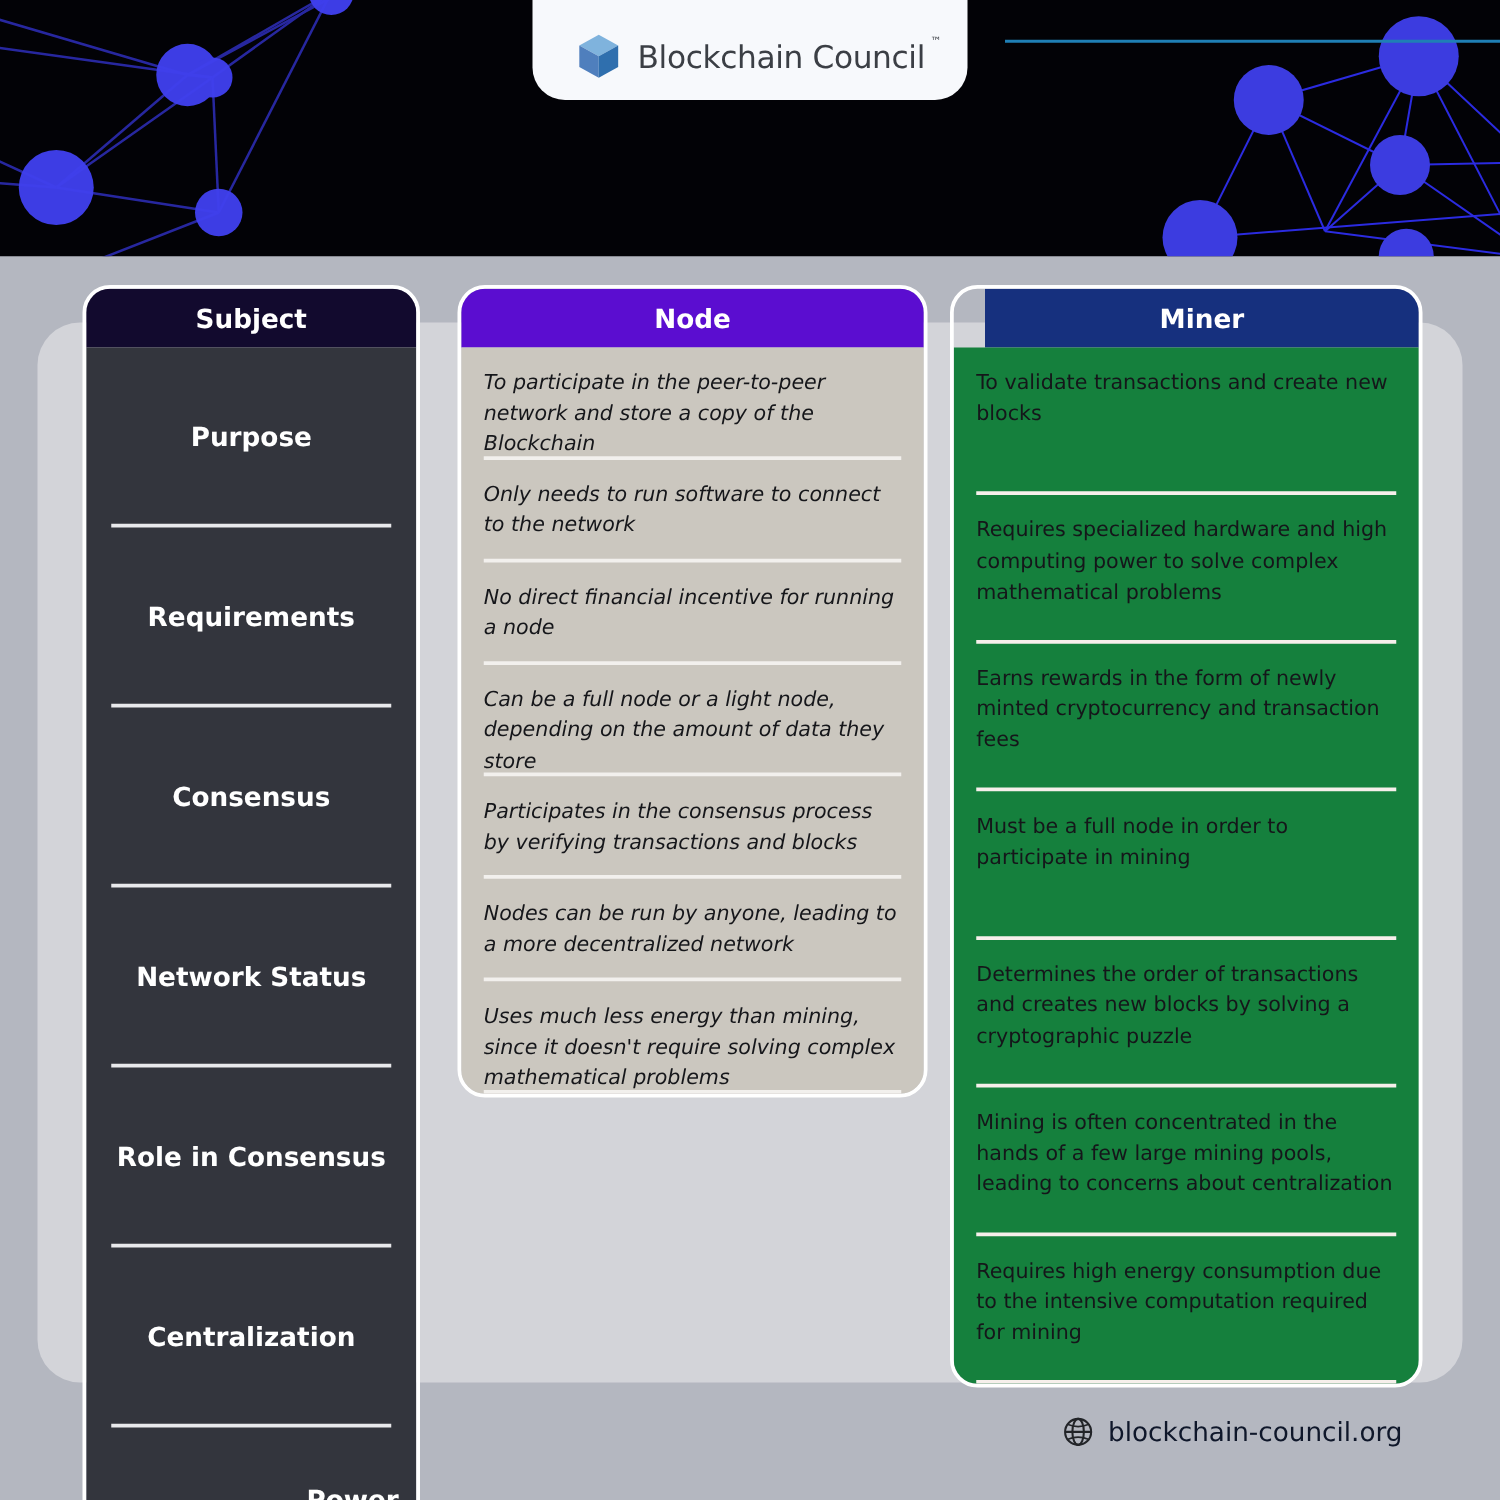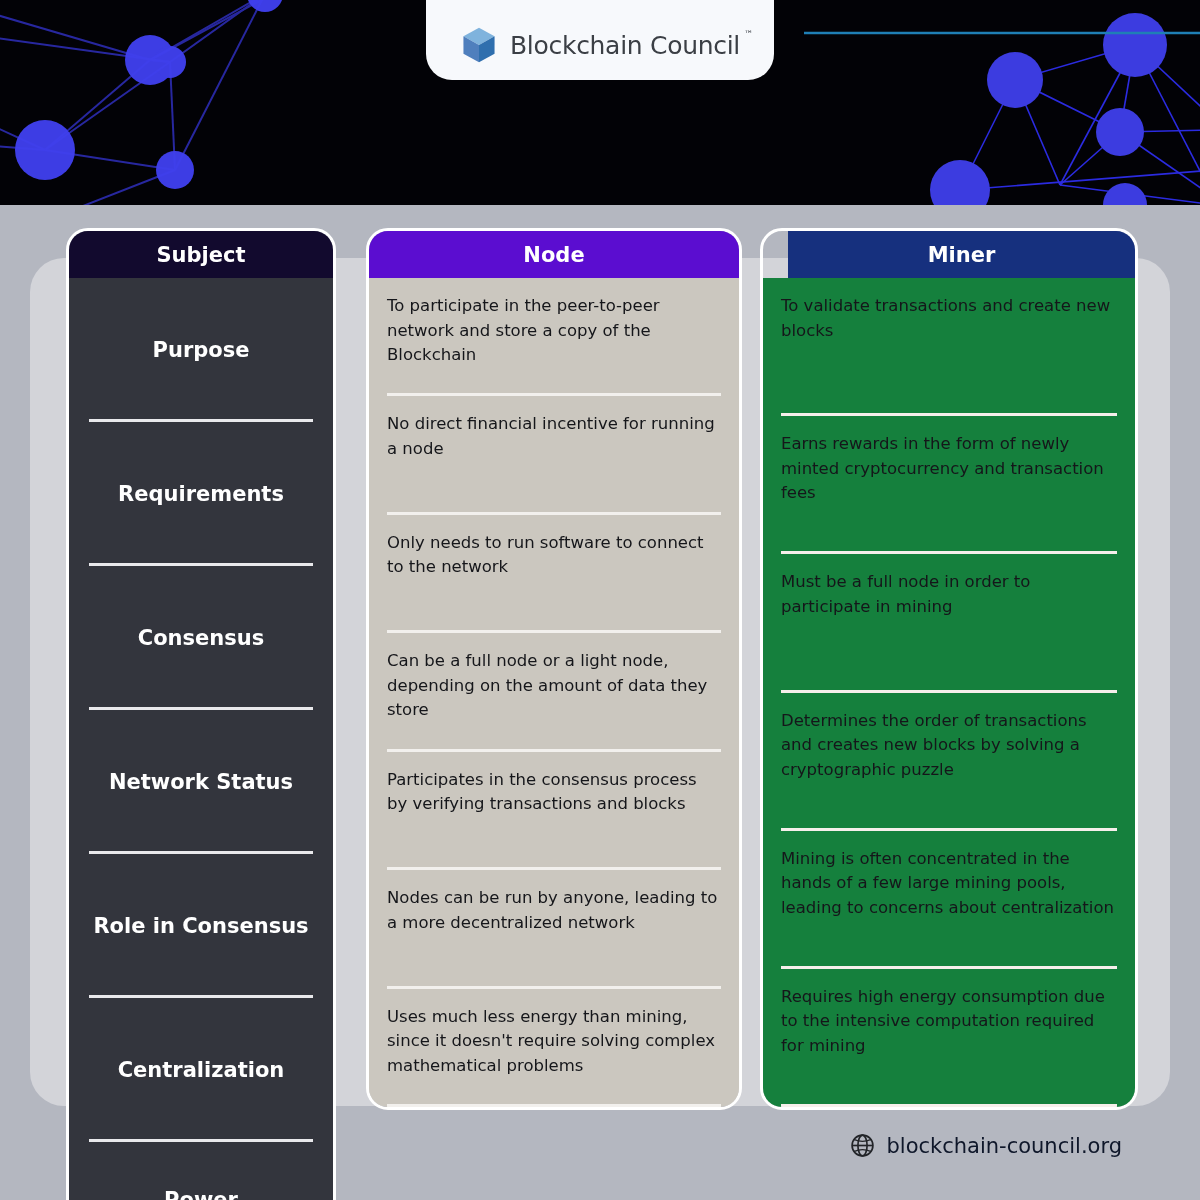--- a/index.html
+++ b/index.html
@@ -55,49 +55,49 @@
 
   .cards{
     position:absolute; left:0; top:0; width:1200px; height:1200px;
   }
   .card{
     position:absolute; top:228px;
     border:3px solid #ffffff; border-radius:22px; overflow:hidden;
     display:flex; flex-direction:column;
   }
   .card.subject{ left:66px; width:270px; height:1061px; }
-  .card.node   { left:366px; width:376px; height:882px; }
+  .card.node   { left:366px; width:376px; height:650px; }
   .card.miner  { left:760px; width:378px; height:882px; }
 
   .card-head{
     height:47px; flex:0 0 47px; display:flex; align-items:center; justify-content:center;
     color:#ffffff; font-weight:bold; font-size:21px;
     font-family:"DejaVu Sans", sans-serif;
   }
   .card-body{ flex:1 1 auto; display:flex; flex-direction:column; }
 
   
   .subject .card-head{ background:#120a2e; }
   .subject .card-body{ background:#33353d; }
   .subj-row{
     flex:1 1 0; display:flex; align-items:center; justify-content:center;
     position:relative; padding:0 14px;
   }
   .subj-row .lbl{
-    color:#ffffff; font-weight:bold; font-size:21px; text-align:center; line-height:1.28;
+    color:#ffffff; font-weight:bold; font-size:21px; text-align:right; line-height:1.28;
     font-family:"DejaVu Sans", sans-serif;
   }
   .subj-row::after{
     content:""; position:absolute; left:20px; right:20px; bottom:0; height:3px;
     background:#e9e9ec;
   }
 
   
   .node .card-head{ background:#5b0dd0; }
-  .node .card-body{ background:#cbc7bf; }
+  .node .card-body{ background:#cbc7bf;font-style:italic; }
   
   .miner .card-head{ background:#16307e;margin-left:25px; }
   .miner .card-body{ background:#15803d; }
 
   .val-row{
     flex:1 1 0; position:relative; padding:16px 18px 0 18px;
   }
   .val-row .txt{
     color:#15161a; font-size:16.5px; line-height:1.49; font-weight:500;
     font-family:"DejaVu Sans", sans-serif;
@@ -224,24 +224,24 @@
     </div>
   </div>
 
   <div class="card node">
     <div class="card-head">Node</div>
     <div class="card-body">
       <div class="val-row">
           <div class="txt">To participate in the peer-to-peer network and store a copy of the Blockchain</div>
         </div>
       <div class="val-row">
+          <div class="txt">Only needs to run software to connect to the network</div>
+        </div>
+      <div class="val-row">
           <div class="txt">No direct financial incentive for running a node</div>
-        </div>
-      <div class="val-row">
-          <div class="txt">Only needs to run software to connect to the network</div>
         </div>
       <div class="val-row">
           <div class="txt">Can be a full node or a light node, depending on the amount of data they store</div>
         </div>
       <div class="val-row">
           <div class="txt">Participates in the consensus process by verifying transactions and blocks</div>
         </div>
       <div class="val-row">
           <div class="txt">Nodes can be run by anyone, leading to a more decentralized network</div>
         </div>
@@ -249,20 +249,23 @@
           <div class="txt">Uses much less energy than mining, since it doesn't require solving complex mathematical problems</div>
         </div>
     </div>
   </div>
 
   <div class="card miner">
     <div class="card-head">Miner</div>
     <div class="card-body">
       <div class="val-row">
           <div class="txt">To validate transactions and create new blocks</div>
+        </div>
+      <div class="val-row">
+          <div class="txt">Requires specialized hardware and high computing power to solve complex mathematical problems</div>
         </div>
       <div class="val-row">
           <div class="txt">Earns rewards in the form of newly minted cryptocurrency and transaction fees</div>
         </div>
       <div class="val-row">
           <div class="txt">Must be a full node in order to participate in mining</div>
         </div>
       <div class="val-row">
           <div class="txt">Determines the order of transactions and creates new blocks by solving a cryptographic puzzle</div>
         </div>

